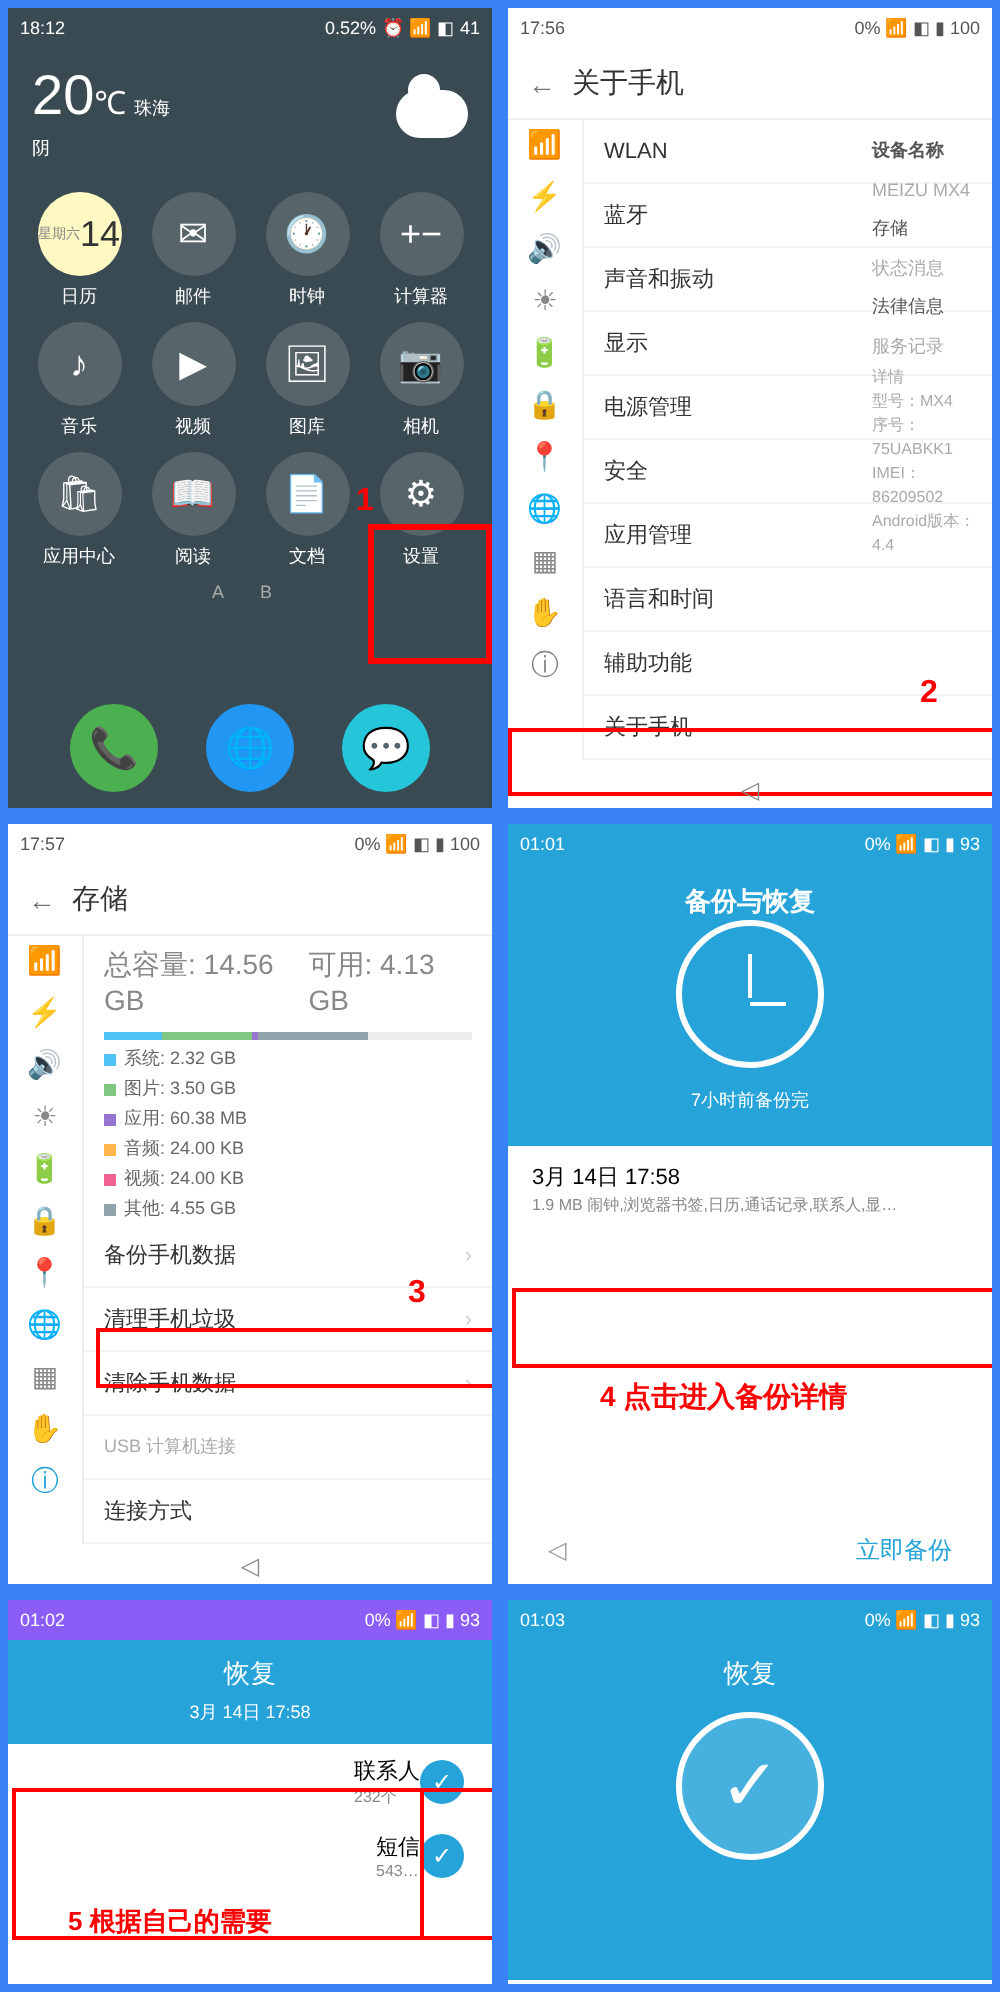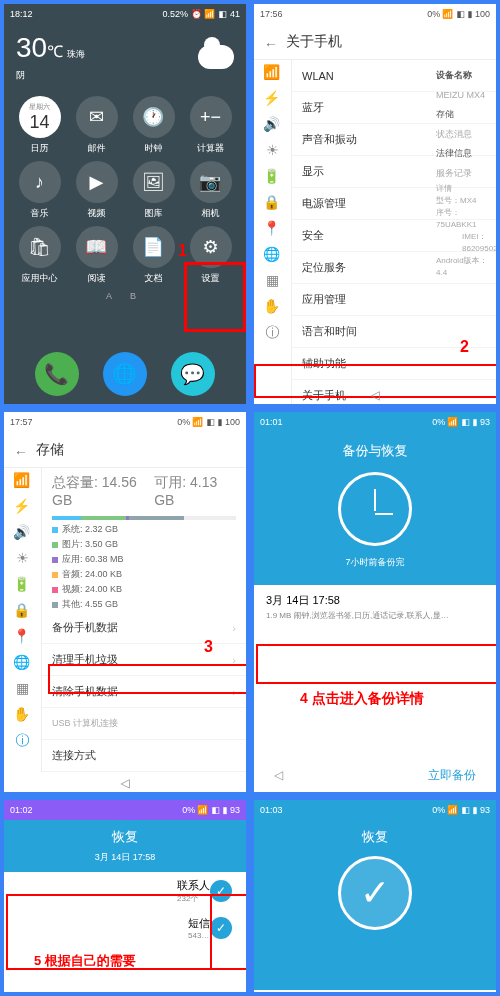--- a/index.html
+++ b/index.html
@@ -32,21 +32,21 @@
 .r2{position:absolute;border:2px solid red;left:0;top:360px;width:248px;height:34px}
 .p3 .hdr{background:#fff}
 .cap{font-size:14px;color:#888;padding:6px 10px;display:flex;justify-content:space-between}
 .bar{height:4px;margin:2px 10px;background:#eee;position:relative}
 .bar span{position:absolute;height:4px}
 .leg{font-size:9px;color:#666;padding:1px 10px}
 .leg i{display:inline-block;width:6px;height:6px;margin-right:4px;vertical-align:middle}
 .r3{position:absolute;border:2px solid red;left:44px;top:252px;width:200px;height:30px}
 .p4{background:#fff}
 .bluetop{background:#26a3d9;color:#fff;text-align:center;padding:10px 0 16px}
-.bluetop h3{font-size:13px;font-weight:400;margin-bottom:12px}
+.bluetop h3{font-size:13px;font-weight:700;}
 .clock{width:74px;height:74px;border:3px solid #fff;border-radius:50%;margin:0 auto;position:relative}
 .clock:before{content:"";position:absolute;width:2px;height:22px;background:#fff;left:50%;top:14px;margin-left:-1px}
 .clock:after{content:"";position:absolute;width:18px;height:2px;background:#fff;left:50%;top:38px}
 .bkitem{padding:8px 12px;font-size:11px}
 .bkitem small{color:#888;font-size:8px}
 .r4{position:absolute;border:2px solid red;left:2px;top:232px;width:244px;height:40px}
 .p5,.p6{background:#fff}
 .nav{height:26px;display:flex;justify-content:space-between;align-items:center;padding:0 20px;font-size:12px}
 .nav span{color:#999}
 .restore{background:#26a3d9;color:#fff;text-align:center;padding:8px 0}
@@ -61,25 +61,25 @@
 </style>
 </head>
 <body>
 
 <div class="panel p1">
  <div class="status">
   <span>18:12</span>
   <span class="sicons"><span>0.52%</span> ⏰ 📶 ◧ <span>41</span></span>
  </div>
  <div class="weather">
-  <div><span class="temp">30</span><span>℃</span><span class="sub"><span>珠海</span><br><span>阴</span></span></div>
+  <div><span class="temp">20</span><span>℃</span><span class="sub"><span>珠海</span><br><span>阴</span></span></div>
   <div class="cloud"></div>
  </div>
  <div class="grid" id="g1">
-      <div class="app"><div class="aicon" style="background:#ffffff;color:#e53935;flex-direction:column;font-size:7px">
+      <div class="app"><div class="aicon" style="background:#fef9c3;color:#e53935;flex-direction:row;font-size:7px">
           <span style="color:#888">星期六</span>
           <span style="font-size:18px;color:#333">14</span>
         </div><span>日历</span></div>
       <div class="app"><div class="aicon">✉</div><span>邮件</span></div>
       <div class="app"><div class="aicon">🕐</div><span>时钟</span></div>
       <div class="app"><div class="aicon">+−</div><span>计算器</span></div>
       <div class="app"><div class="aicon">♪</div><span>音乐</span></div>
       <div class="app"><div class="aicon">▶</div><span>视频</span></div>
       <div class="app"><div class="aicon">🖼</div><span>图库</span></div>
       <div class="app"><div class="aicon">📷</div><span>相机</span></div>
@@ -121,38 +121,37 @@
         <span>✋</span>
         <span>ⓘ</span>
       </div>
   <div class="rcol" id="rc2">
         <div class="row">WLAN</div>
         <div class="row">蓝牙</div>
         <div class="row">声音和振动</div>
         <div class="row">显示</div>
         <div class="row">电源管理</div>
         <div class="row">安全</div>
-        <div class="row">定位服务</div>
         <div class="row">应用管理</div>
         <div class="row">语言和时间</div>
         <div class="row">辅助功能</div>
         <div class="row">关于手机</div>
       </div>
  </div>
  <div class="info" id="inf2" style="position:absolute;right:0;top:56px;width:66px;text-align:left">
       <div style="padding: 3px 0px; font-size: 9px; color: rgb(85, 85, 85); font-weight: bold;">设备名称</div>
       <div style="padding: 3px 0px; font-size: 9px; color: rgb(170, 170, 170);">MEIZU MX4</div>
       <div style="padding: 3px 0px; font-size: 9px; color: rgb(85, 85, 85);">存储</div>
       <div style="padding: 3px 0px; font-size: 9px; color: rgb(170, 170, 170);">状态消息</div>
       <div style="padding: 3px 0px; font-size: 9px; color: rgb(85, 85, 85);">法律信息</div>
       <div style="padding: 3px 0px; font-size: 9px; color: rgb(170, 170, 170);">服务记录</div>
       <div style="font-size: 8px; color: rgb(170, 170, 170);">详情</div>
       <div style="font-size: 8px; color: rgb(170, 170, 170);">型号：MX4</div>
       <div style="font-size: 8px; color: rgb(170, 170, 170);">序号：75UABKK1</div>
-      <div style="font-size: 8px; color: rgb(170, 170, 170); margin-left: 26px;">IMEI：86209502</div>
+      <div style="font-size: 8px; color: rgb(170, 170, 170);">IMEI：86209502</div>
       <div style="font-size: 8px; color: rgb(170, 170, 170);">Android版本：4.4</div>
     </div>
  <div class="r2"></div>
  <div class="a1" style="left:206px;top:334px">2</div>
  <div style="position:absolute;bottom:2px;width:100%;text-align:center;color:#888;font-size:12px">◁</div>
 </div>
 
 <div class="panel p3">
  <div class="status dark">
       <span>17:57</span>

